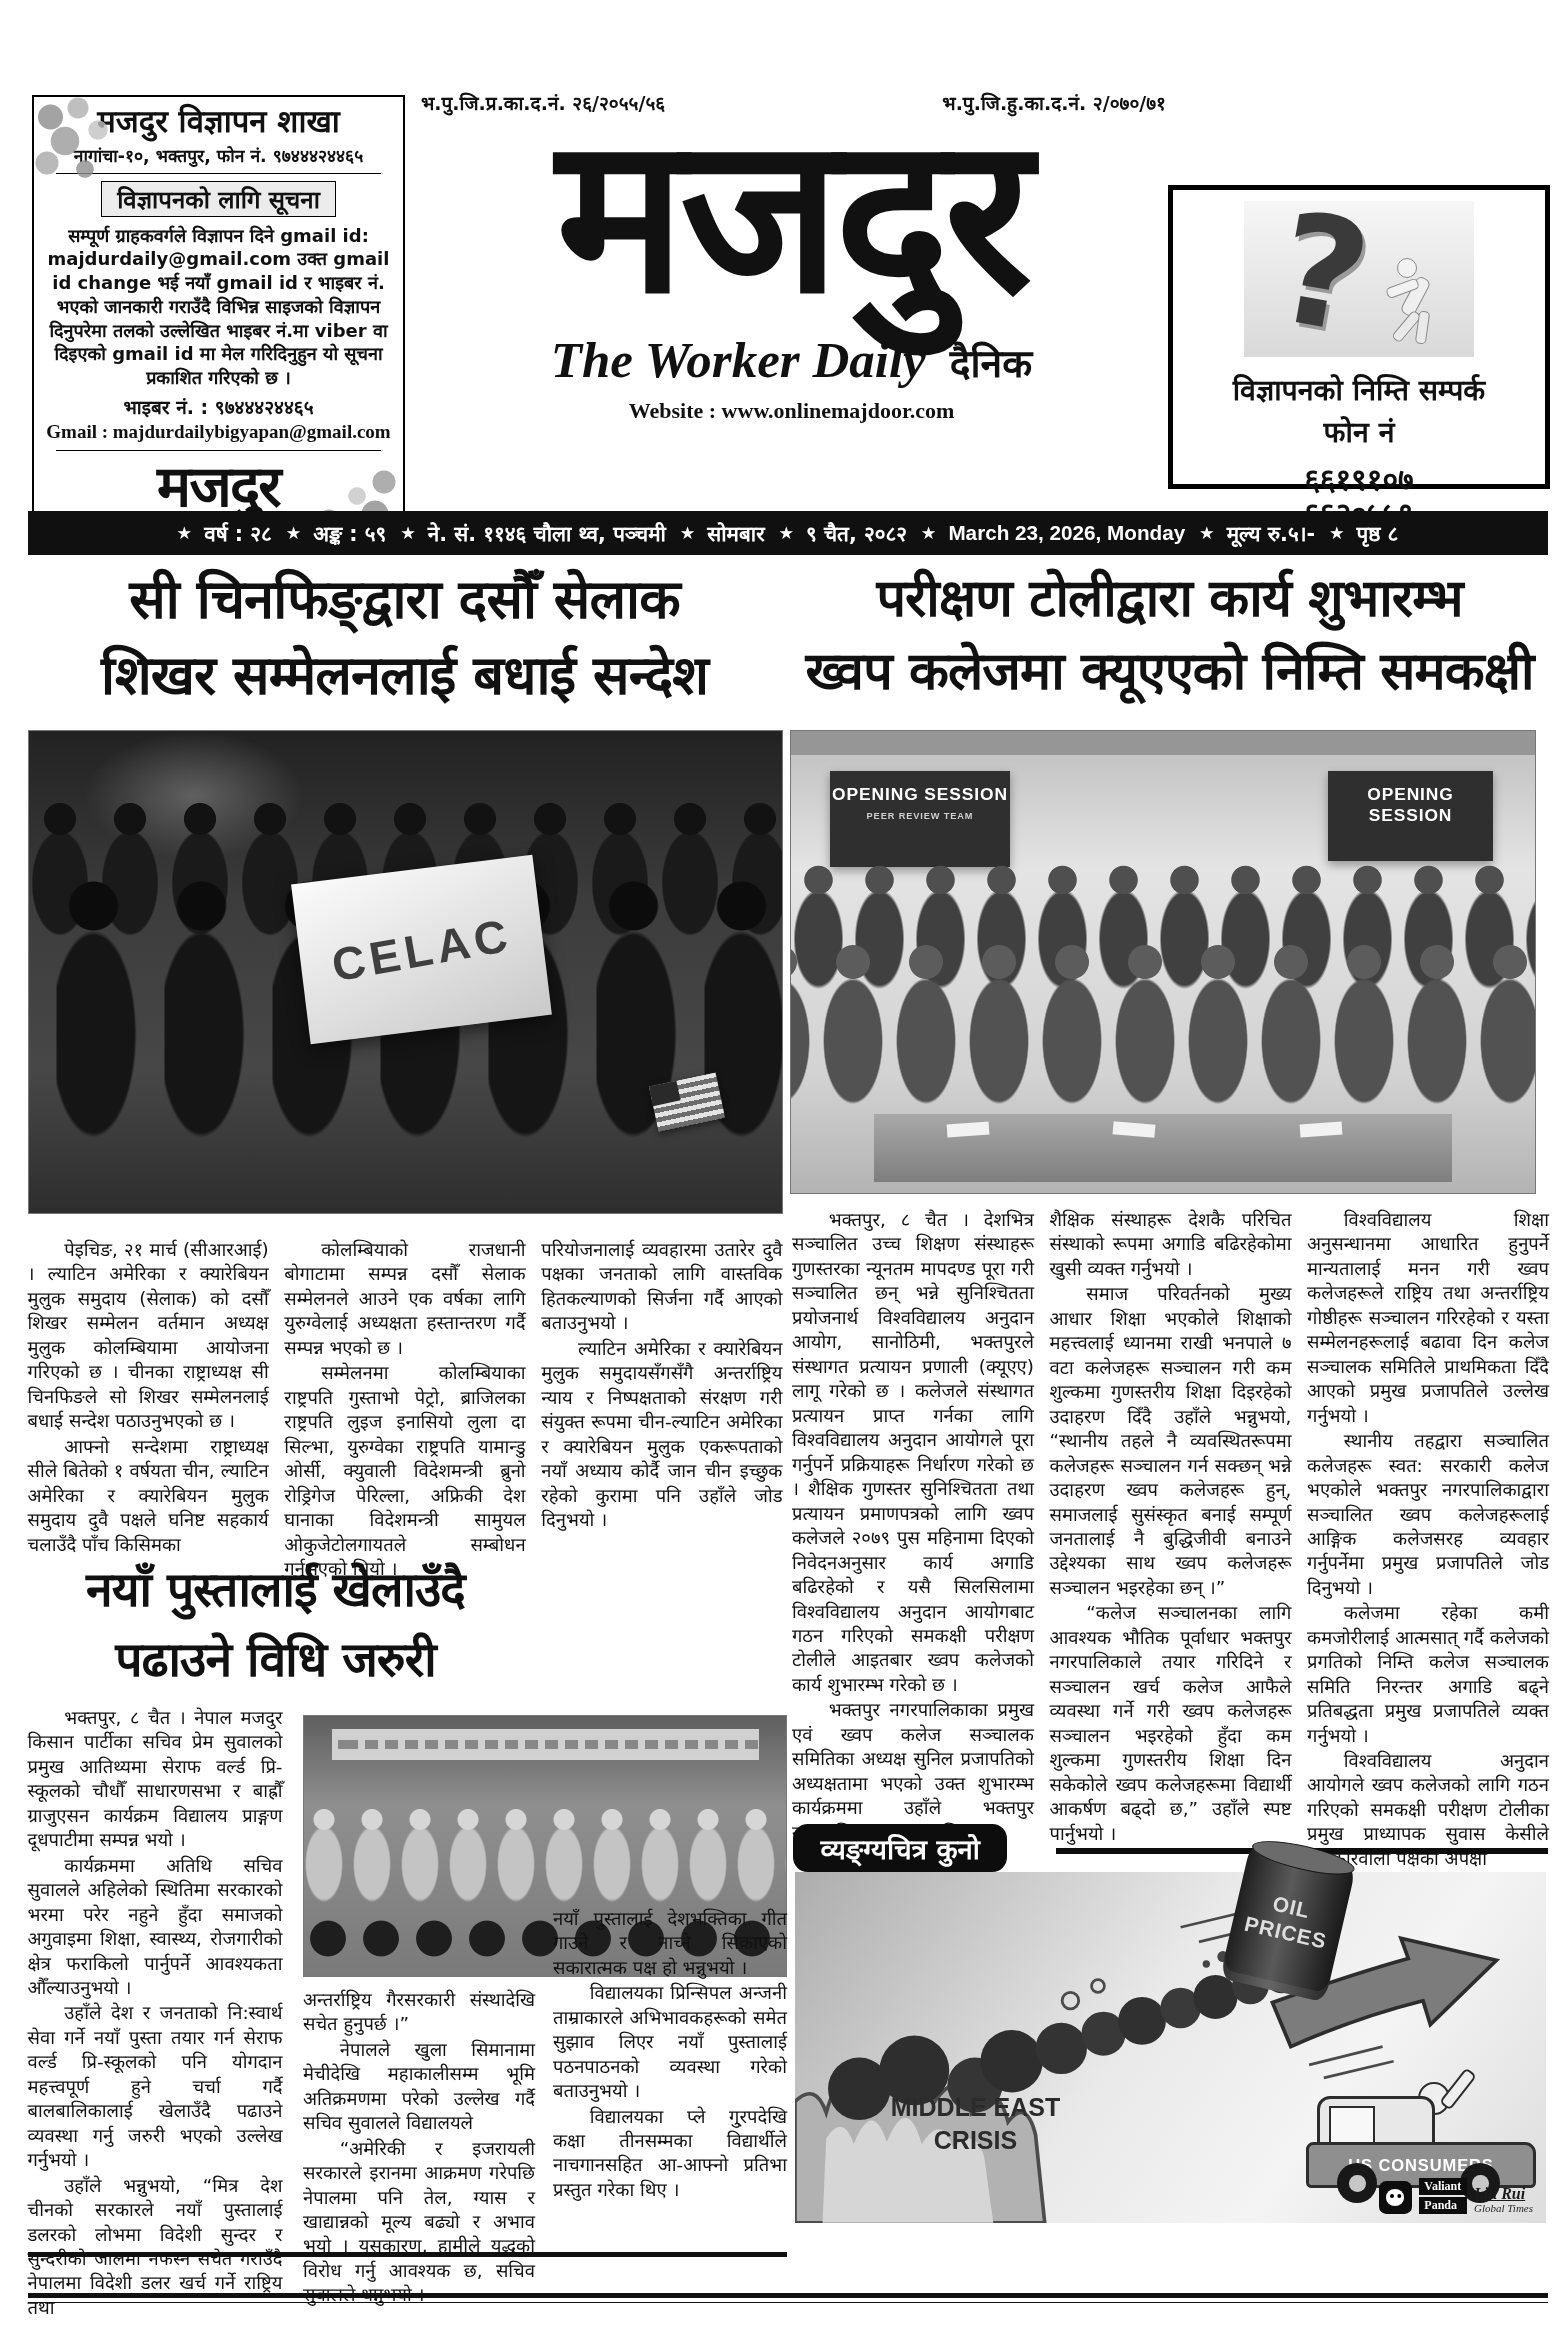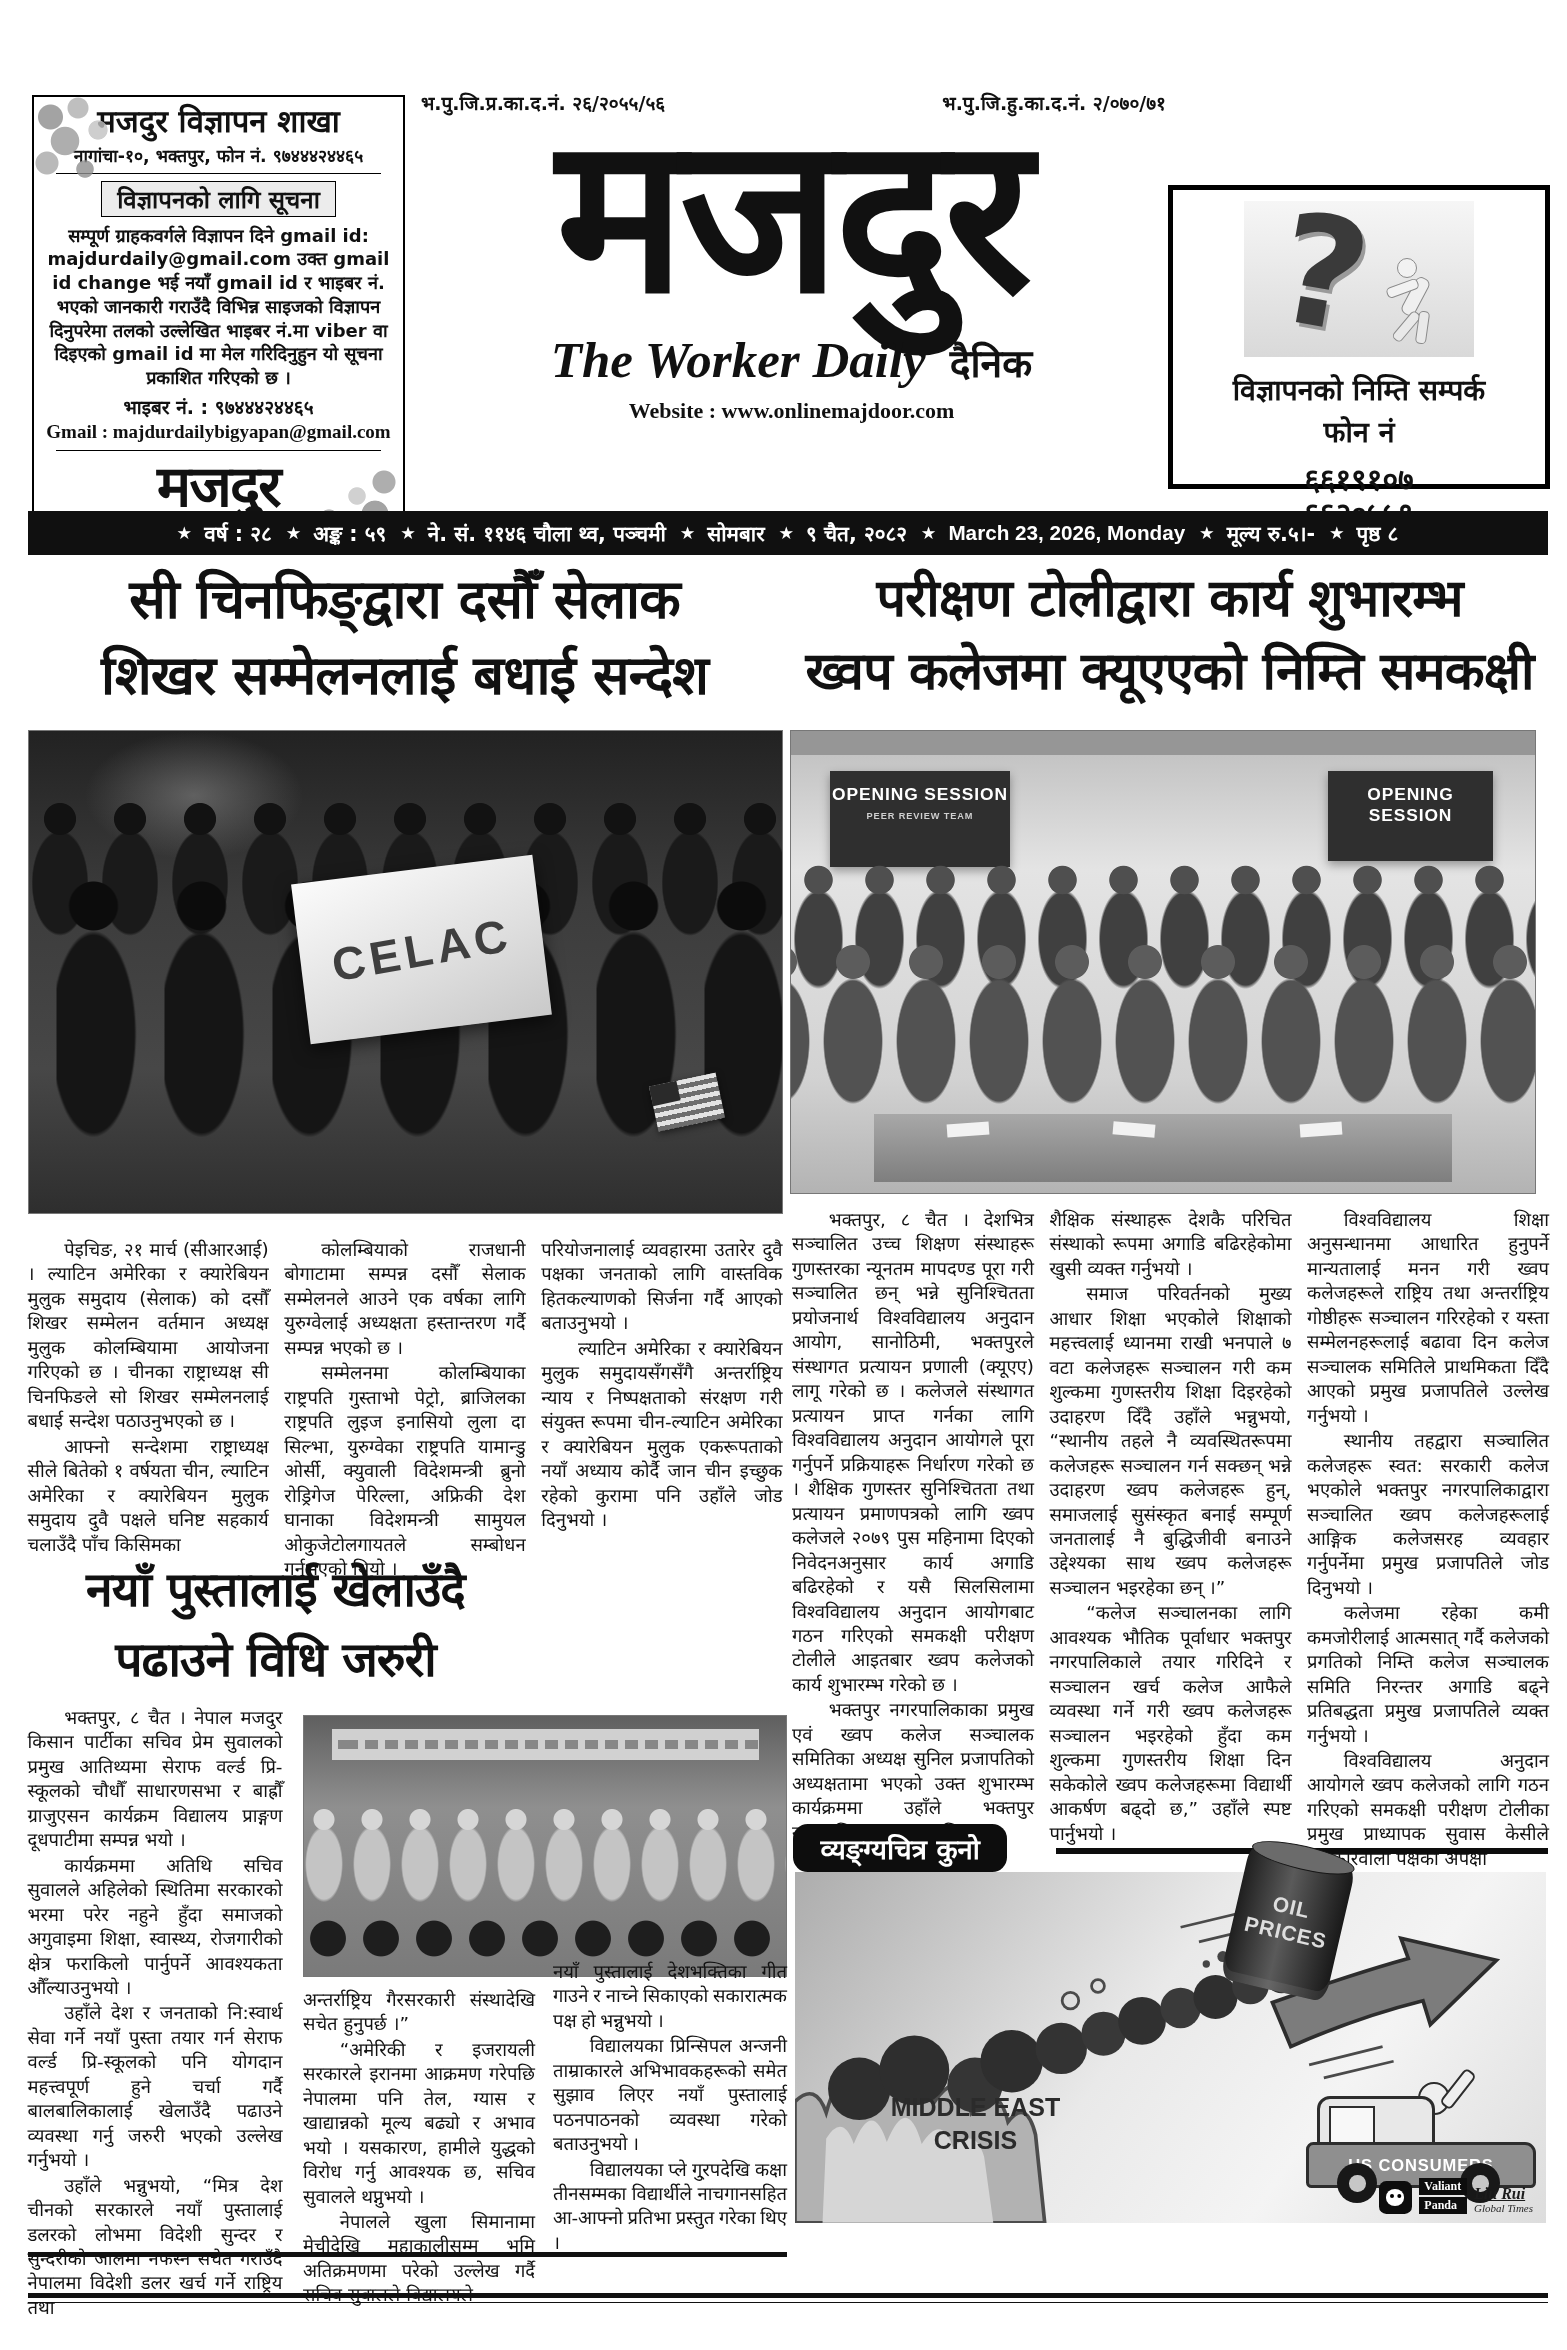--- a/index.html
+++ b/index.html
@@ -127,21 +127,21 @@
   
   .cols{display:flex;gap:15.6px;}
   .col{flex:1;}
   .para{font-size:18.4px;line-height:1.33;text-align:justify;text-indent:2em;margin:0 0 0.9px;}
   .para.no-indent{text-indent:0;}
   #selac-cols{left:27.5px;top:1238px;width:755px;}
   #khwopa-cols{left:792px;top:1208px;width:757px;}
   .contnote{font-size:21px;font-weight:800;font-style:italic;text-align:center;margin-top:3.7px;}
   #school-col1{left:27.5px;top:1706px;width:255px;}
   #school-col2{left:303px;top:1988px;width:232px;}
-  #school-col3{left:553px;top:1960px;width:234px;font-family:Liberation Serif, serif;}
+  #school-col3{left:553px;top:1907px;width:234px;}
   #school-rule{left:27.5px;top:2252px;width:759px;border-top:5.5px solid #111;}
 
   
   #cartoon-label{left:793px;top:1824px;background:#0d0d0d;color:#fff;border-radius:14.7px;font-size:27.5px;font-weight:800;padding:5.5px 27.5px;}
   #cartoon-rule{left:1056px;top:1848px;width:492px;height:6.4px;background:#0d0d0d;}
   #cartoon-box{left:795px;top:1872px;width:751px;height:351px;background:linear-gradient(125deg,#adadad 0%,#e9e9e9 45%,#f4f4f4 70%,#dddddd 100%);overflow:visible;}
   #cartoon-box svg{position:absolute;left:0;top:0;}
   .crisis-label{position:absolute;left:61px;top:219px;width:239px;text-align:center;font-family:"Liberation Sans",sans-serif;font-size:25px;font-weight:900;color:#2b2b2b;line-height:1.3;}
   .barrel{position:absolute;left:439px;top:-20px;width:108px;height:140px;transform:rotate(13deg);background:linear-gradient(90deg,#1f1f1f,#5a5a5a 45%,#191919);border-radius:11px/20px;box-shadow:inset 0 -9.2px 0 rgba(255,255,255,.08);}
   .barrel:before{content:"";position:absolute;left:1.8px;top:-8.3px;width:105px;height:24px;border-radius:50%;background:#6b6b6b;border:1.8px solid #151515;box-sizing:border-box;}
@@ -343,22 +343,22 @@
   </div>
 
   <div class="abs" id="school-col1">
     <p class="para">भक्तपुर, ८ चैत । नेपाल मजदुर किसान पार्टीका सचिव प्रेम सुवालको प्रमुख आतिथ्यमा सेराफ वर्ल्ड प्रि-स्कूलको चौधौँ साधारणसभा र बाह्रौँ ग्राजुएसन कार्यक्रम विद्यालय प्राङ्गण दूधपाटीमा सम्पन्न भयो ।</p>
     <p class="para">कार्यक्रममा अतिथि सचिव सुवालले अहिलेको स्थितिमा सरकारको भरमा परेर नहुने हुँदा समाजको अगुवाइमा शिक्षा, स्वास्थ्य, रोजगारीको क्षेत्र फराकिलो पार्नुपर्ने आवश्यकता औँल्याउनुभयो ।</p>
     <p class="para">उहाँले देश र जनताको नि:स्वार्थ सेवा गर्ने नयाँ पुस्ता तयार गर्न सेराफ वर्ल्ड प्रि-स्कूलको पनि योगदान महत्त्वपूर्ण हुने चर्चा गर्दै बालबालिकालाई खेलाउँदै पढाउने व्यवस्था गर्नु जरुरी भएको उल्लेख गर्नुभयो ।</p>
     <p class="para">उहाँले भन्नुभयो, “मित्र देश चीनको सरकारले नयाँ पुस्तालाई डलरको लोभमा विदेशी सुन्दर र सुन्दरीको जालमा नफस्न सचेत गराउँदै नेपालमा विदेशी डलर खर्च गर्ने राष्ट्रिय तथा</p>
   </div>
   <div class="abs" id="school-col2">
     <p class="para no-indent">अन्तर्राष्ट्रिय गैरसरकारी संस्थादेखि सचेत हुनुपर्छ ।”</p>
+    <p class="para">नेपालले खुला सिमानामा मेचीदेखि महाकालीसम्म भूमि अतिक्रमणमा परेको उल्लेख गर्दै सचिव सुवालले विद्यालयले</p>
     <p class="para">“अमेरिकी र इजरायली सरकारले इरानमा आक्रमण गरेपछि नेपालमा पनि तेल, ग्यास र खाद्यान्नको मूल्य बढ्यो र अभाव भयो । यसकारण, हामीले युद्धको विरोध गर्नु आवश्यक छ, सचिव सुवालले थप्नुभयो ।</p>
-    <p class="para">नेपालले खुला सिमानामा मेचीदेखि महाकालीसम्म भूमि अतिक्रमणमा परेको उल्लेख गर्दै सचिव सुवालले विद्यालयले</p>
   </div>
   <div class="abs" id="school-col3">
     <p class="para no-indent">नयाँ पुस्तालाई देशभक्तिका गीत गाउने र नाच्ने सिकाएको सकारात्मक पक्ष हो भन्नुभयो ।</p>
     <p class="para">विद्यालयका प्रिन्सिपल अन्जनी ताम्राकारले अभिभावकहरूको समेत सुझाव लिएर नयाँ पुस्तालाई पठनपाठनको व्यवस्था गरेको बताउनुभयो ।</p>
     <p class="para">विद्यालयका प्ले गु्रपदेखि कक्षा तीनसम्मका विद्यार्थीले नाचगानसहित आ-आफ्नो प्रतिभा प्रस्तुत गरेका थिए ।</p>
   </div>
   <div class="abs" id="school-rule"></div>
 
   <div class="abs" id="cartoon-label">व्यङ्ग्यचित्र कुनो</div>
   <div class="abs" id="cartoon-rule"></div>

